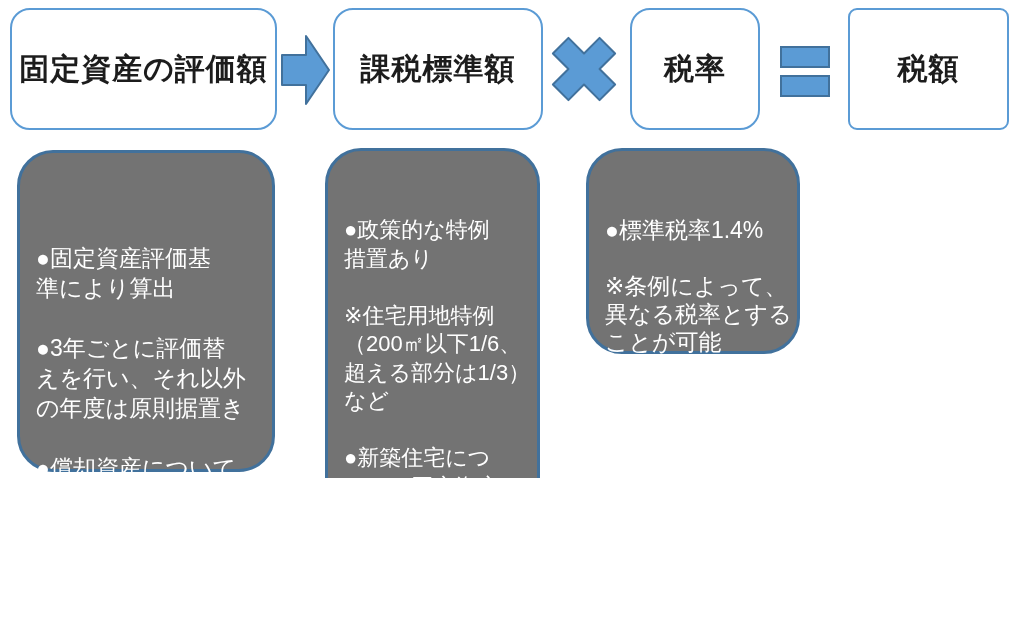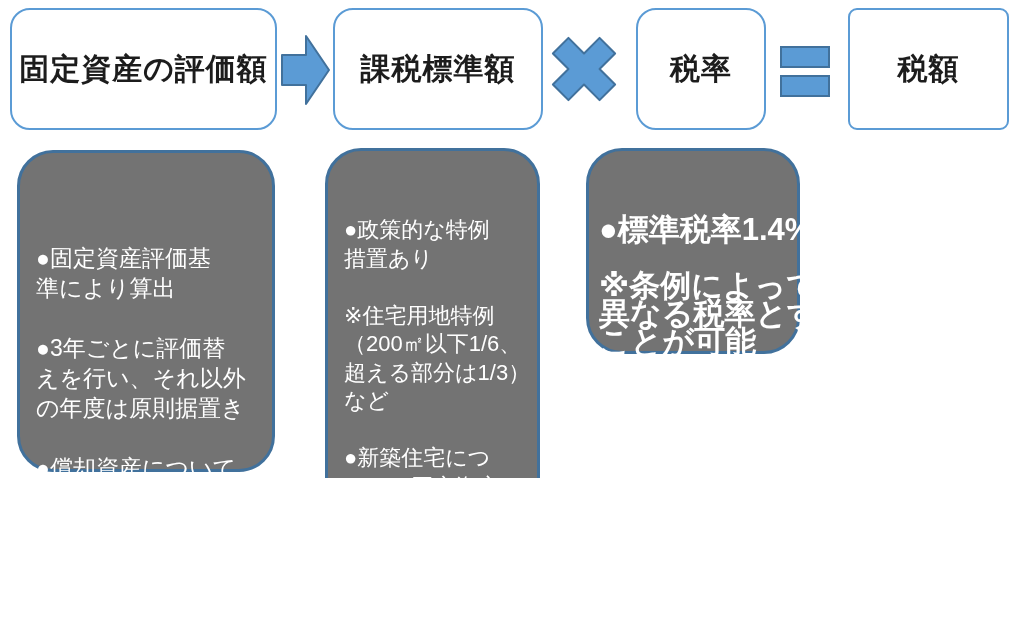--- a/index.html
+++ b/index.html
@@ -64,21 +64,21 @@
   </svg>
 
   <div class="wbox" style="left:333px; width:210px;">
     <span>課税標準額</span>
   </div>
 
   <svg class="op" style="left:549px; top:34px;" width="70" height="70" viewBox="0 0 70 70">
     <polygon transform="rotate(45 35 35)" points="24,2 46,2 46,24 68,24 68,46 46,46 46,68 24,68 24,46 2,46 2,24 24,24" fill="#5b9bd5" stroke="#41719c" stroke-width="2" stroke-linejoin="round"></polygon>
   </svg>
 
-  <div class="wbox" style="left:630px; width:130px;margin-left:6px;">
+  <div class="wbox" style="left:630px; width:130px;">
     <span>税率</span>
   </div>
 
   <svg class="op" style="left:779px; top:45px;" width="52" height="54" viewBox="0 0 52 54">
     <rect x="2" y="2" width="48" height="20" fill="#5b9bd5" stroke="#41719c" stroke-width="2"></rect>
     <rect x="2" y="31" width="48" height="20" fill="#5b9bd5" stroke="#41719c" stroke-width="2"></rect>
   </svg>
 
   <div class="wbox" style="left:848px; width:161px;border-radius:9px;">
     <span>税額</span>
@@ -107,21 +107,21 @@
 
 ●新築住宅につ
 いては固定資産
 評価額の2分1と
 できる措置あり
 （期間は3～7年
 で性能等によっ
 て区分される</div>
   </div>
 
-  <div class="bbox" style="left:586px; top:148px; width:214px; height:206px; padding:9px 10px; font-size:31px; line-height:28px;font-weight:bold;">
+  <div class="bbox" style="left:586px; top:148px; width:214px; height:206px; padding:9px 16px; font-size:23px; line-height:28px;">
     <div class="note-text">●標準税率1.4%
 
 ※条例によって、
 異なる税率とする
 ことが可能</div>
   </div>
 
 </div>
 
 </body></html>

